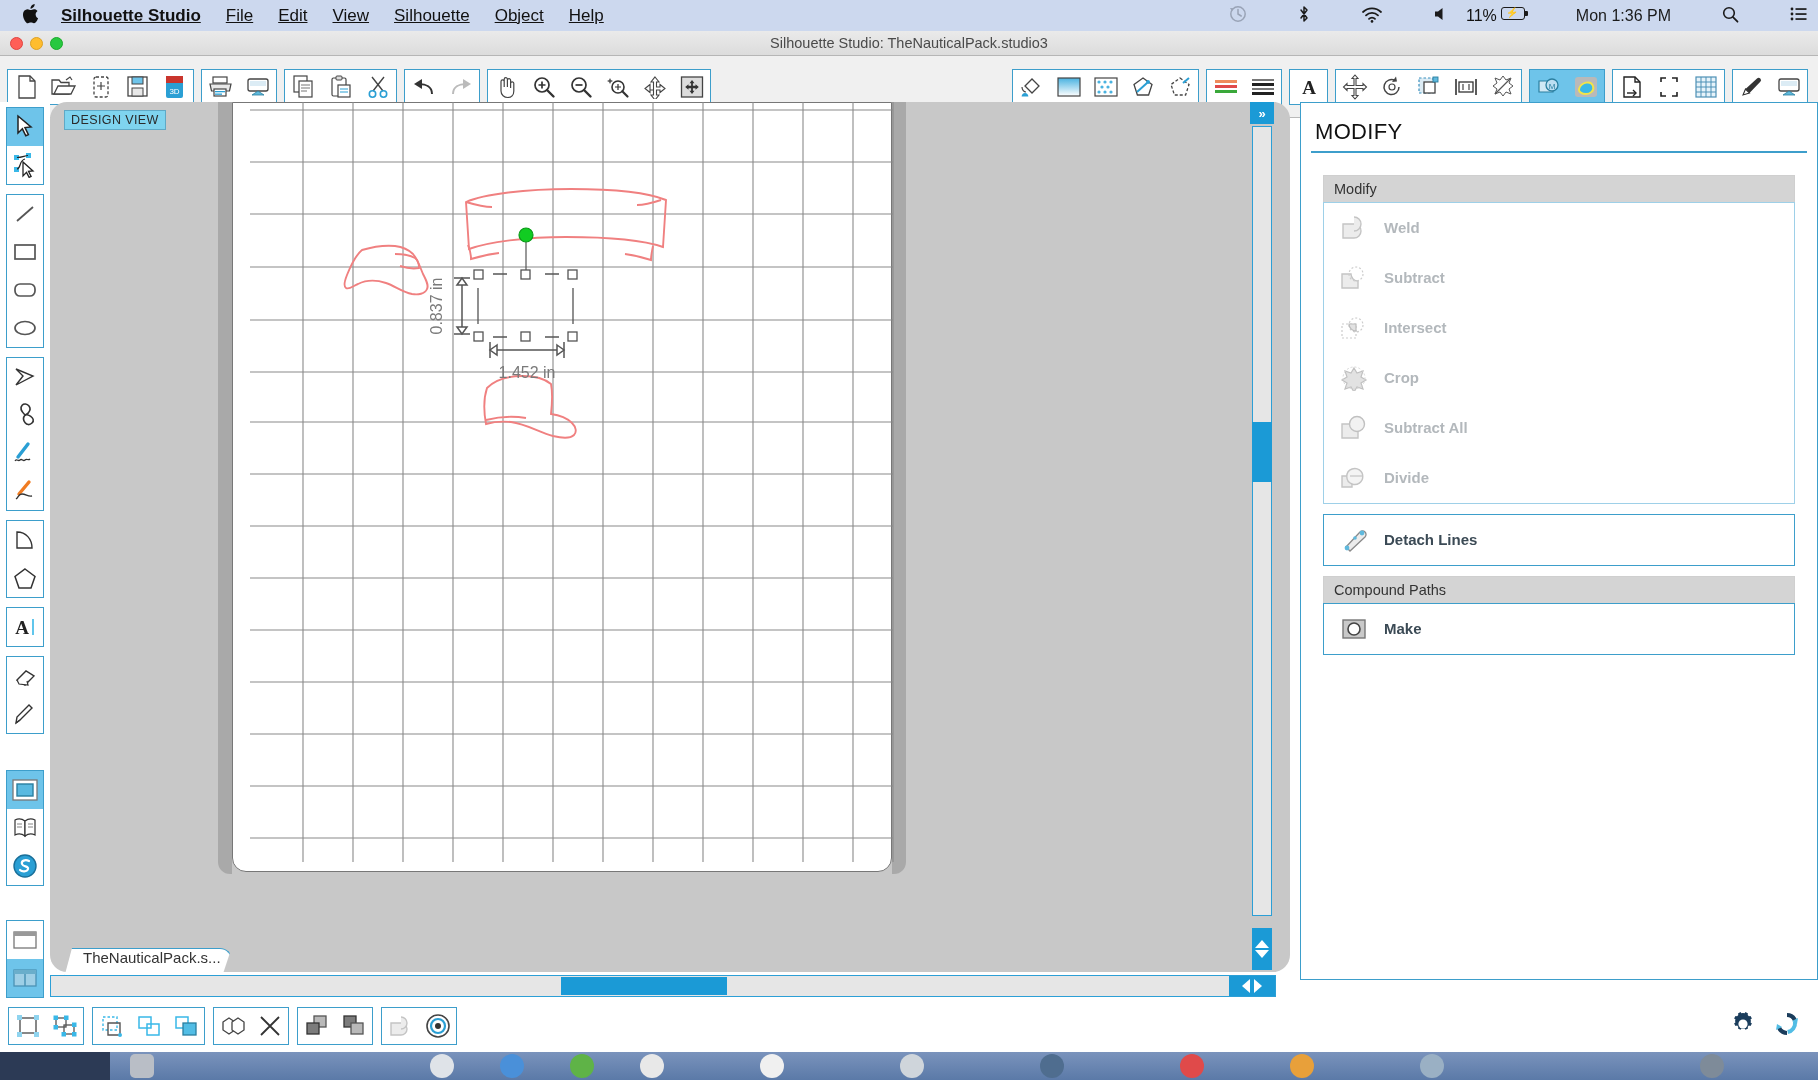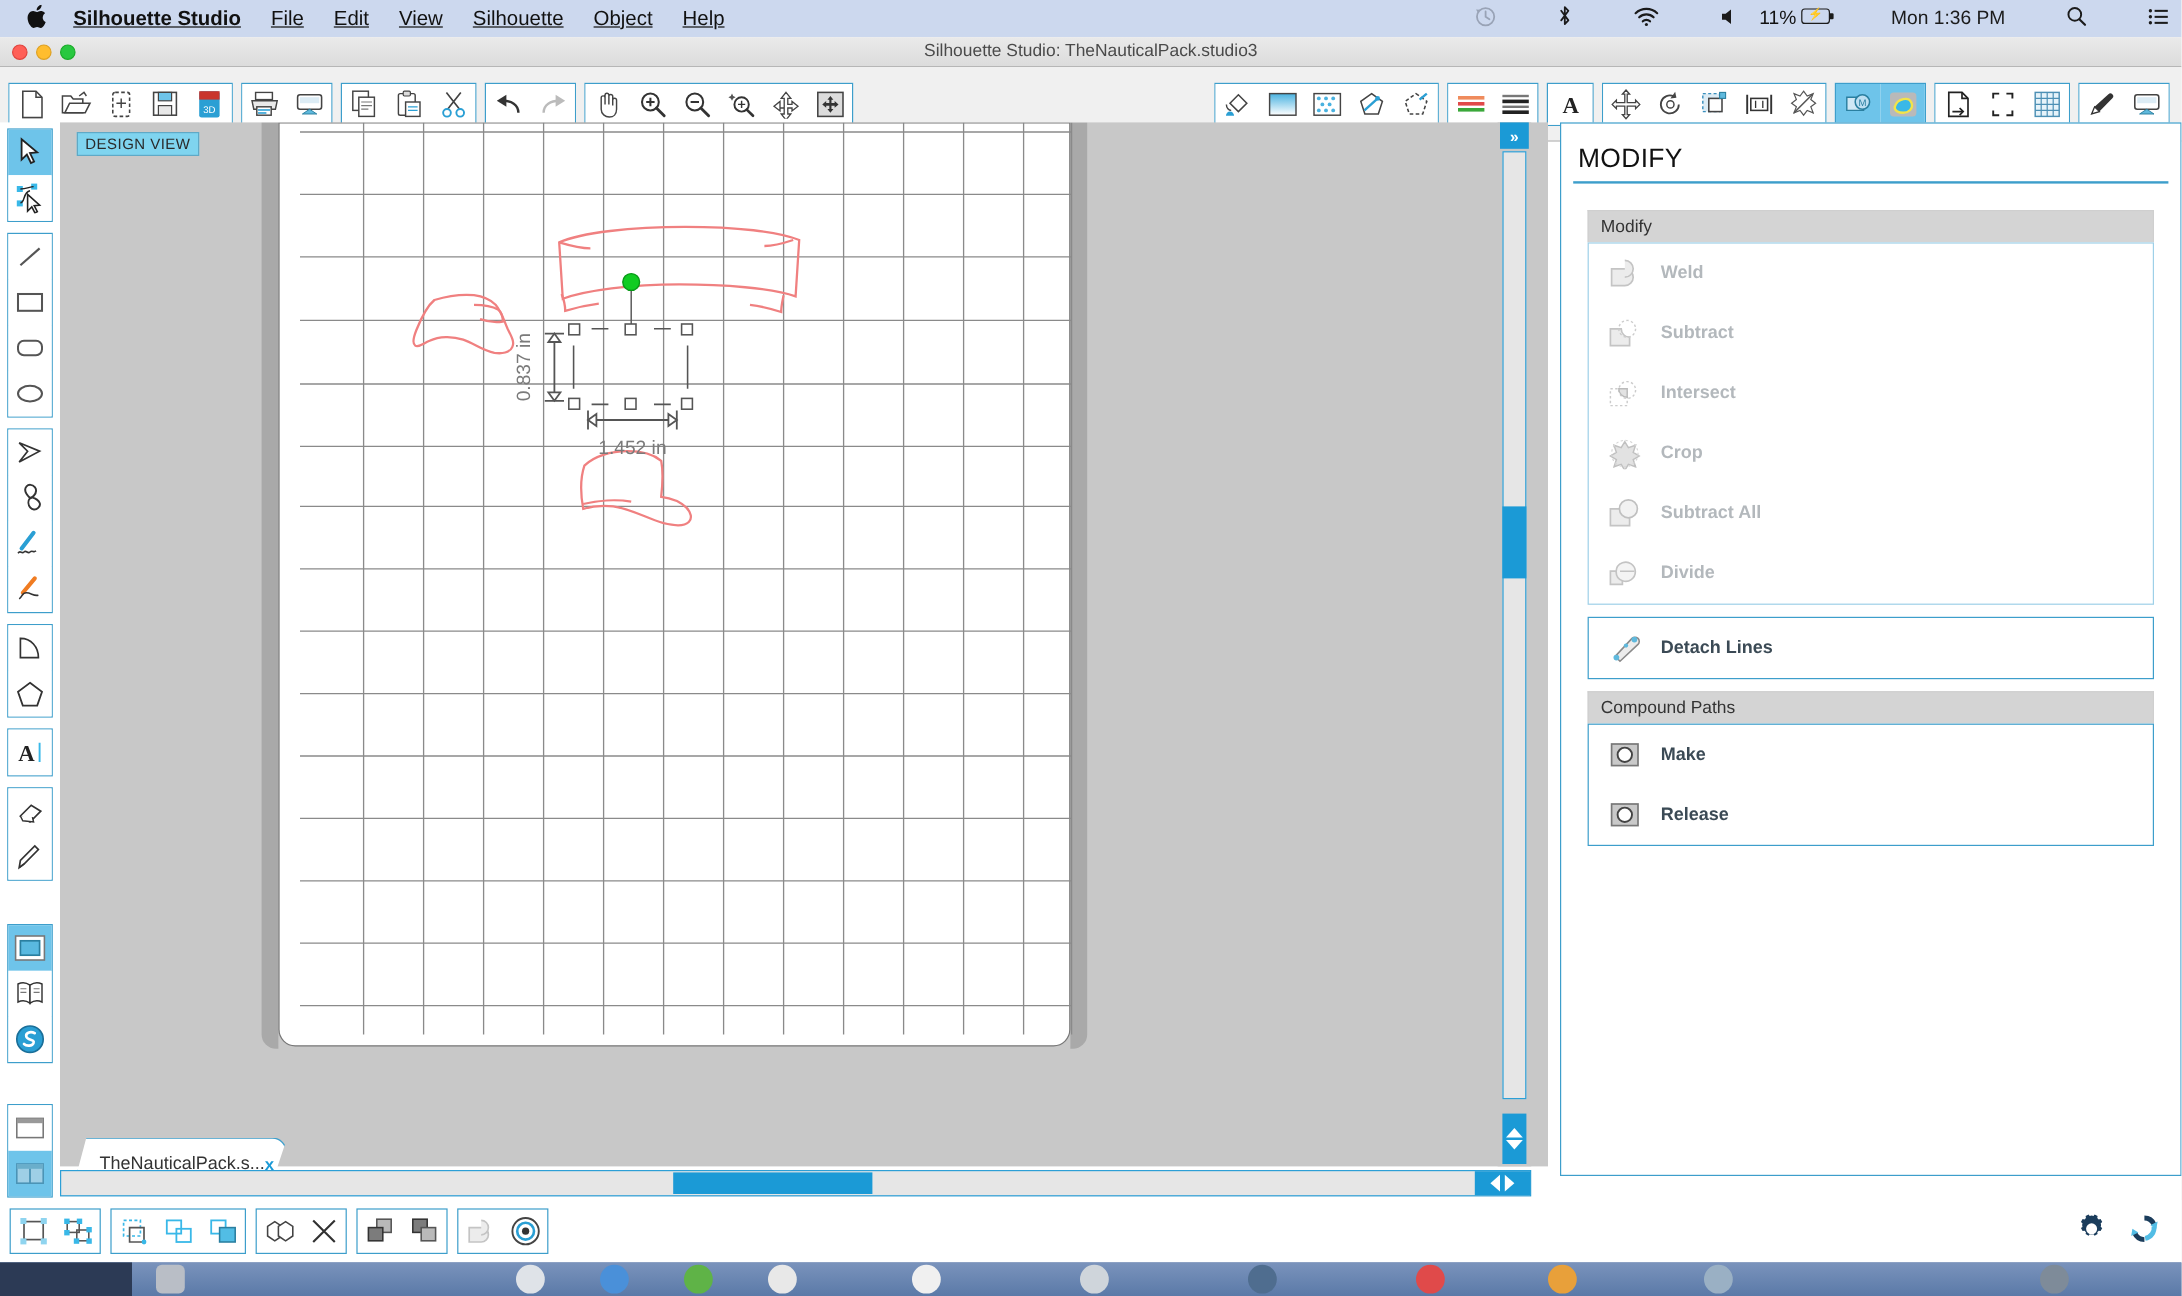--- a/index.html
+++ b/index.html
@@ -70,21 +70,21 @@
     position:absolute; top:102px; left:0; width:50px; height:870px;
     background:#ffffff;
   }
   .lgrp{ border:1.5px solid #3d9ecb; margin:5px 6px 9px 6px; background:#fff; }
   .lbtn{ height:38px; display:flex;align-items:center;justify-content:center; background:#fff; }
   .lbtn.sel{ background:#6ec4ea; }
 
   
   .canvaswrap{
     position:absolute; top:102px; left:50px; width:1240px; height:870px;
-    background:#c8c8c8; overflow:hidden;
+    background:#c8c8c8; overflow:hidden;border-radius:17px;
   }
   .designview{
     position:absolute; left:14px; top:8px;
     background:#7fd4ef; border:1px solid #5fa9c6;
     font-size:12.5px; color:#2a2a2a; padding:2px 6px; letter-spacing:0.4px;
   }
   .page{
     position:absolute; left:182px; top:0px; width:660px; height:770px;
     background:#fff; border:1.5px solid #777; border-radius:0 0 14px 14px;
   }
@@ -129,24 +129,25 @@
   .tri-r{width:0;height:0;border-top:7px solid transparent;border-bottom:7px solid transparent;border-left:8px solid #fff;}
 
   
   .tabbar{
     position:absolute; top:946px; left:50px; width:1226px; height:32px;
   }
   .doctab{
     position:absolute; left:14px; top:2px; height:30px;
     background:#fff; border:1.6px solid #3d9ecb; border-bottom:none;
     border-radius:3px 12px 0 0;
-    display:flex;align-items:flex-end; padding:0 10px 0 18px; gap:0;
+    display:flex;align-items:center; padding:0 10px 0 18px; gap:16px;
     transform:skewX(0deg);
     font-size:15px; color:#333;
     clip-path: polygon(8px 0, 100% 0, calc(100% - 10px) 100%, 0 100%);
+    flex-direction: column;
   }
   .doctab .x{ color:#1b9ad6; font-weight:bold; font-size:14px; }
 
   
   .rpanel{
     position:absolute; top:102px; left:1300px; width:518px; height:878px;
     background:#fff; border:1.5px solid #3d9ecb;
   }
   .rpanel h1{
     font-size:22px; font-weight:normal; color:#111; margin:16px 0 6px 14px; letter-spacing:0.3px;
@@ -904,29 +905,20 @@
       <div class="sechdr" style="margin-top:10px">Compound Paths</div>
       <div class="seclist strong">
         <div class="mrow">
           <span class="ic">
             <svg width="30" height="24" viewBox="0 0 30 24">
                 <rect x="3" y="3" width="22" height="18" fill="#c9c9c9" stroke="#777" stroke-width="1.4"></rect>
                 <circle cx="14" cy="12" r="6" fill="#fff" stroke="#444" stroke-width="1.6"></circle>
               </svg>
           </span>
           <span>Make</span>
-        </div>
-        <div class="mrow">
-          <span class="ic">
-            <svg width="30" height="24" viewBox="0 0 30 24">
-                <rect x="3" y="3" width="22" height="18" fill="#c9c9c9" stroke="#777" stroke-width="1.4"></rect>
-                <circle cx="14" cy="12" r="6" fill="#fff" stroke="#444" stroke-width="1.6"></circle>
-              </svg>
-          </span>
-          <span>Release</span>
         </div>
       </div>
     </div>
   </div>
 
   <div class="bottombar">
 
     <div class="bgrp">
       <div class="bbtn">
         <svg width="26" height="24" viewBox="0 0 26 24">

